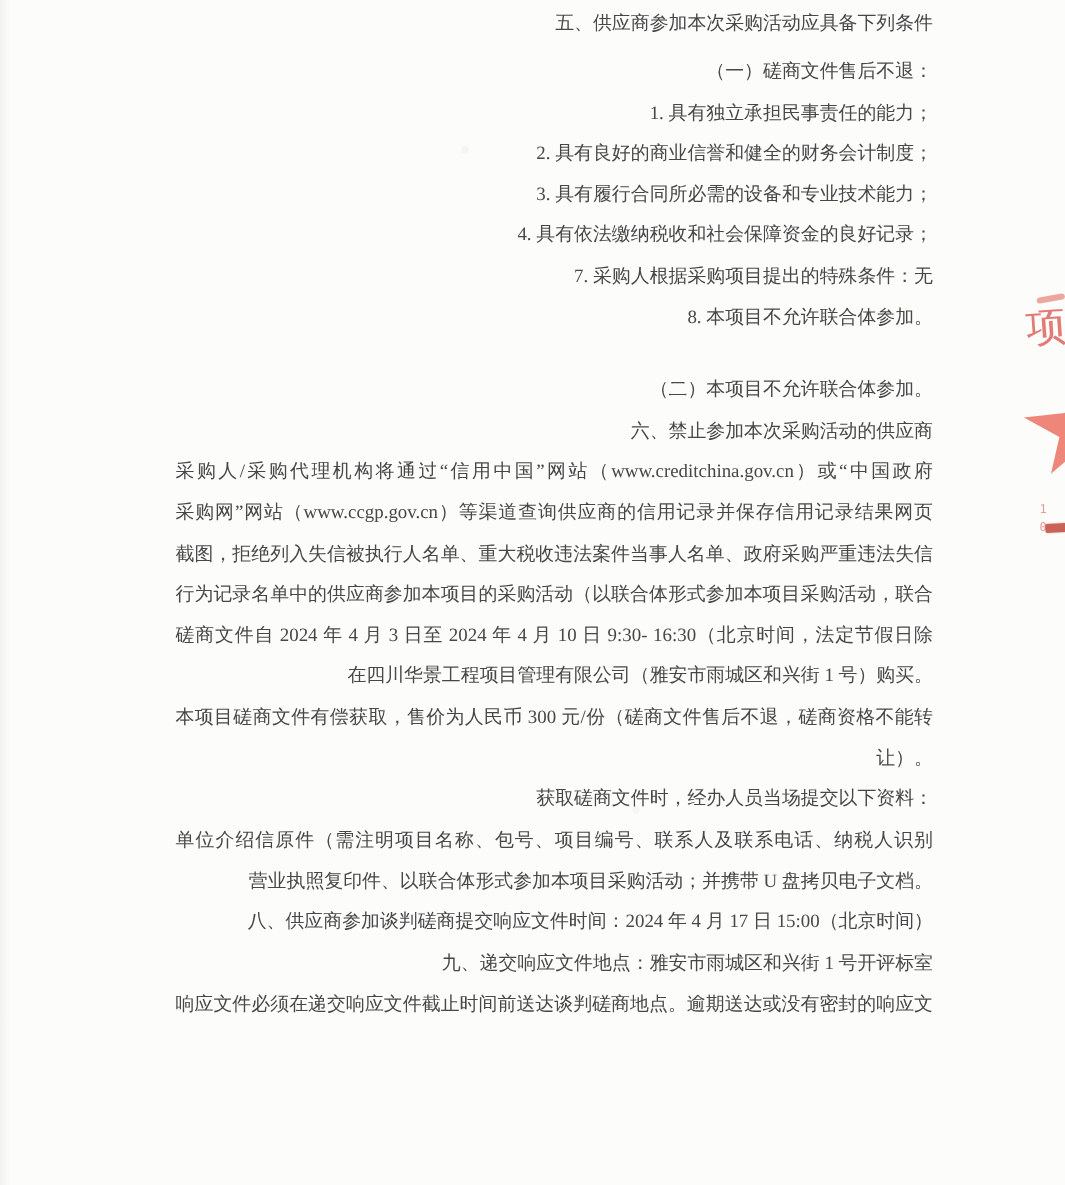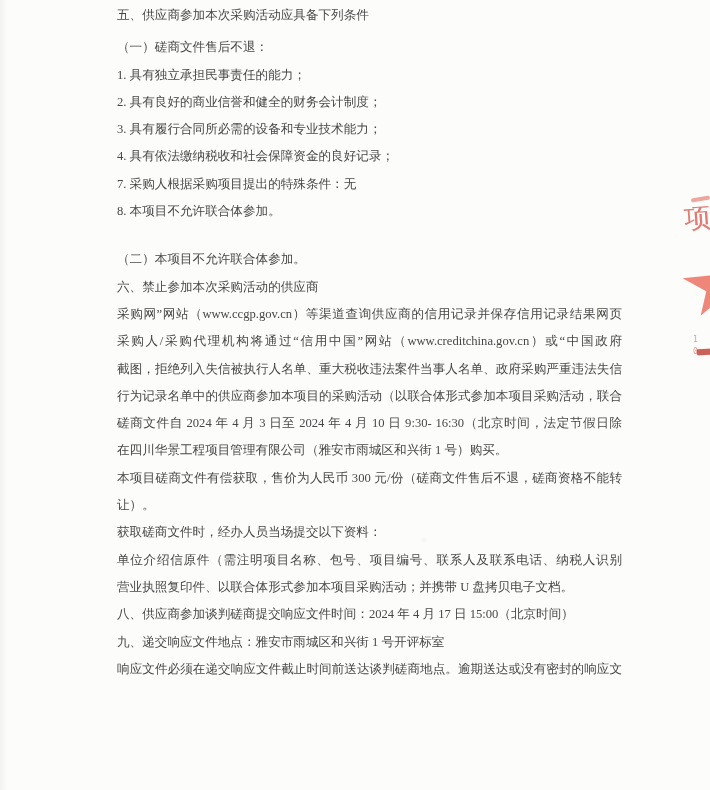--- a/index.html
+++ b/index.html
@@ -10,21 +10,21 @@
       radial-gradient(circle at 424px 540px, rgba(190,190,190,.10) 0 2px, transparent 3px),
       linear-gradient(90deg,#f2f2f1 0px, #fcfcfb 7px),
       #fcfcfb;
     font-family:"Liberation Serif","DejaVu Serif",serif;
   }
   .doc{
     position:absolute;left:117px;top:2px;width:505px;
     font-size:12.6px;color:#474747;
     -webkit-font-smoothing:antialiased;
   }
-  .line{height:27.3px;line-height:27.3px;overflow:hidden;}
+  .line{height:27.3px;line-height:27.3px;overflow:hidden;text-align:right;}
   .line.j{text-align:justify;text-align-last:justify;}
   .line.first{margin-bottom:5px;}
   .gap{height:21px;}
   
   .seal{position:absolute;pointer-events:none;}
   .seal-char{
     position:absolute;left:684px;top:203px;width:30px;height:30px;
     font-size:27px;line-height:30px;color:rgba(221,100,92,.85);
     transform:rotate(-4deg);font-family:"Liberation Serif",serif;
   }
@@ -56,22 +56,22 @@
     <div class="line">（一）磋商文件售后不退：</div>
     <div class="line">1. 具有独立承担民事责任的能力；</div>
     <div class="line">2. 具有良好的商业信誉和健全的财务会计制度；</div>
     <div class="line">3. 具有履行合同所必需的设备和专业技术能力；</div>
     <div class="line">4. 具有依法缴纳税收和社会保障资金的良好记录；</div>
     <div class="line">7. 采购人根据采购项目提出的特殊条件：无</div>
     <div class="line">8. 本项目不允许联合体参加。</div>
     <div class="gap"></div>
     <div class="line">（二）本项目不允许联合体参加。</div>
     <div class="line">六、禁止参加本次采购活动的供应商</div>
+    <div class="line j">采购人/采购代理机构将通过“信用中国”网站（www.creditchina.gov.cn）或“中国政府</div>
     <div class="line j">采购网”网站（www.ccgp.gov.cn）等渠道查询供应商的信用记录并保存信用记录结果网页</div>
-    <div class="line j">采购人/采购代理机构将通过“信用中国”网站（www.creditchina.gov.cn）或“中国政府</div>
     <div class="line j">截图，拒绝列入失信被执行人名单、重大税收违法案件当事人名单、政府采购严重违法失信</div>
     <div class="line j">行为记录名单中的供应商参加本项目的采购活动（以联合体形式参加本项目采购活动，联合</div>
     <div class="line j">磋商文件自 2024 年 4 月 3 日至 2024 年 4 月 10 日 9:30- 16:30（北京时间，法定节假日除外）</div>
     <div class="line">在四川华景工程项目管理有限公司（雅安市雨城区和兴街 1 号）购买。</div>
     <div class="line j">本项目磋商文件有偿获取，售价为人民币 300 元/份（磋商文件售后不退，磋商资格不能转</div>
     <div class="line">让）。</div>
     <div class="line">获取磋商文件时，经办人员当场提交以下资料：</div>
     <div class="line j">单位介绍信原件（需注明项目名称、包号、项目编号、联系人及联系电话、纳税人识别号）、</div>
     <div class="line">营业执照复印件、以联合体形式参加本项目采购活动；并携带 U 盘拷贝电子文档。</div>
     <div class="line">八、供应商参加谈判磋商提交响应文件时间：2024 年 4 月 17 日 15:00（北京时间）</div>

